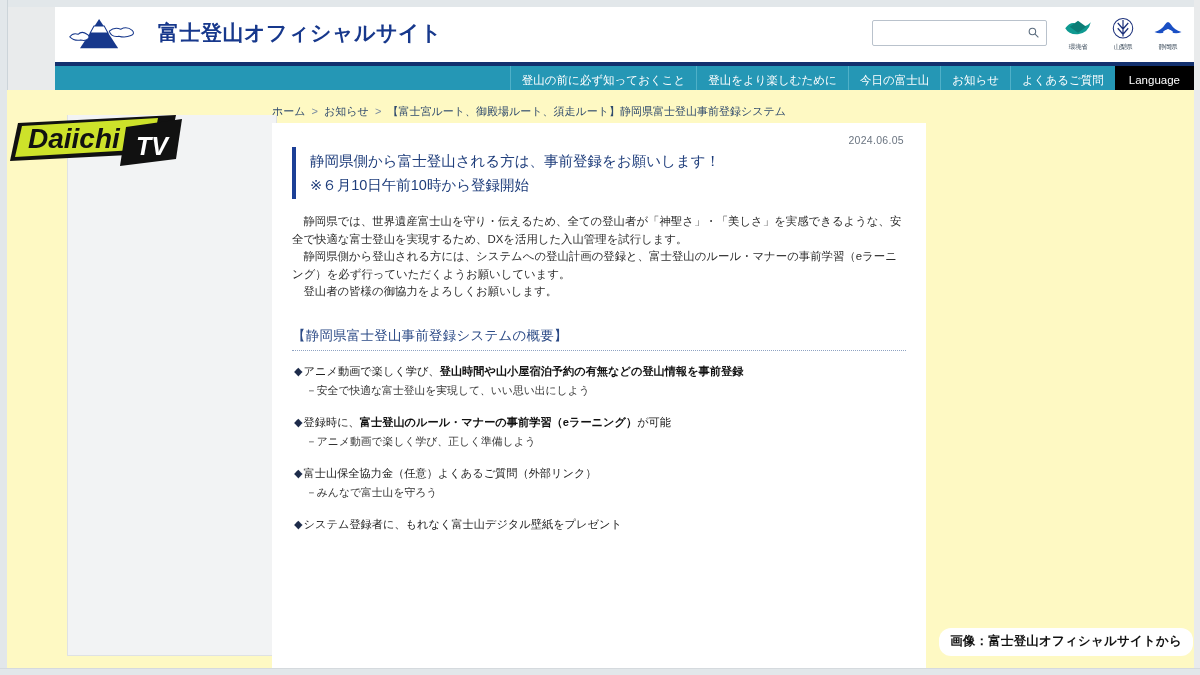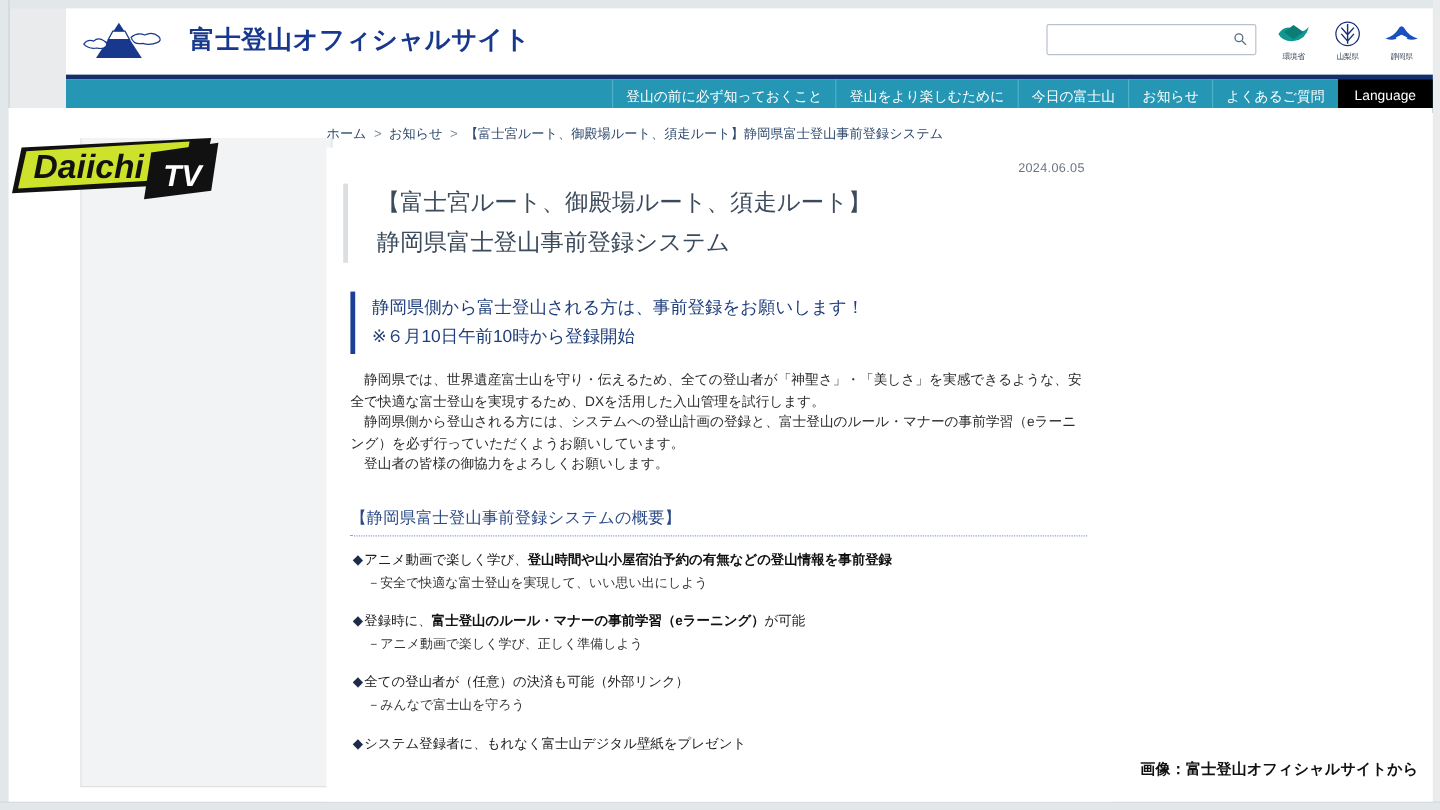--- a/index.html
+++ b/index.html
@@ -44,21 +44,21 @@
   .nav-top-line{height:4px;background:#12306e;}
   .nav{height:28px;background:#2597b5;display:flex;justify-content:flex-end;align-items:stretch;}
   .nav-item{
     display:flex;align-items:center;padding:0 11px;
     font-size:11.5px;color:#ffffff;white-space:nowrap;cursor:pointer;
     border-left:1px solid #4fb0c8;
   }
   .nav-item.lang{background:#000000;border-left:none;font-size:11.5px;padding:0 14px;}
 
   
-  .content-band{position:absolute;left:7px;top:90px;width:1187px;height:578px;background:#ffffff;}
+  .content-band{position:absolute;left:7px;top:90px;width:1187px;height:578px;background:#fef9c3;}
   .breadcrumb{
     position:absolute;left:265px;top:14px;font-size:11px;color:#2f4a6d;white-space:nowrap;
   }
   .breadcrumb .sep{color:#7a8ca0;padding:0 3px;}
 
   
   .left-panel{
     position:absolute;left:60px;top:25px;width:208px;height:540px;
     background:#f2f3f4;border:1px solid #dfe2e4;border-top:none;
   }
@@ -186,24 +186,20 @@
       <span>お知らせ</span>
       <span class="sep">&gt;</span>
       <span>【富士宮ルート、御殿場ルート、須走ルート】静岡県富士登山事前登録システム</span>
     </div>
 
     <div class="left-panel"></div>
 
     <div class="article">
       <div class="art-date">2024.06.05</div>
 
-      <div class="art-title">
-        <div class="line">【富士宮ルート、御殿場ルート、須走ルート】</div>
-        <div class="line">静岡県富士登山事前登録システム</div>
-      </div>
 
       <div class="highlight">
         <div class="hl-line">静岡県側から富士登山される方は、事前登録をお願いします！</div>
         <div class="hl-line">※６月10日午前10時から登録開始</div>
       </div>
 
       <div class="body-text">
         <p>静岡県では、世界遺産富士山を守り・伝えるため、全ての登山者が「神聖さ」・「美しさ」を実感できるような、安全で快適な富士登山を実現するため、DXを活用した入山管理を試行します。</p>
         <p>静岡県側から登山される方には、システムへの登山計画の登録と、富士登山のルール・マナーの事前学習（eラーニング）を必ず行っていただくようお願いしています。</p>
         <p>登山者の皆様の御協力をよろしくお願いします。</p>
@@ -217,21 +213,21 @@
       <div class="bullets">
         <div class="bullet">
           <div class="b1"><span class="dia">◆</span><span>アニメ動画で楽しく学び、</span><b>登山時間や山小屋宿泊予約の有無などの登山情報を事前登録</b><span></span></div>
           <div class="b2">－安全で快適な富士登山を実現して、いい思い出にしよう</div>
         </div>
         <div class="bullet">
           <div class="b1"><span class="dia">◆</span><span>登録時に、</span><b>富士登山のルール・マナーの事前学習（eラーニング）</b><span>が可能</span></div>
           <div class="b2">－アニメ動画で楽しく学び、正しく準備しよう</div>
         </div>
         <div class="bullet">
-          <div class="b1"><span class="dia">◆</span><span>全ての登山者が（任意）の決済も可能（外部リンク）</span><b></b><span></span></div>
+          <div class="b1"><span class="dia">◆</span><span>富士山保全協力金（任意）よくあるご質問（外部リンク）</span><b></b><span></span></div>
           <div class="b2">－みんなで富士山を守ろう</div>
         </div>
         <div class="bullet">
           <div class="b1"><span class="dia">◆</span><span>システム登録者に、もれなく富士山デジタル壁紙をプレゼント</span><b></b><span></span></div>
 
         </div>
       </div>
     </div>
   </div>
 

